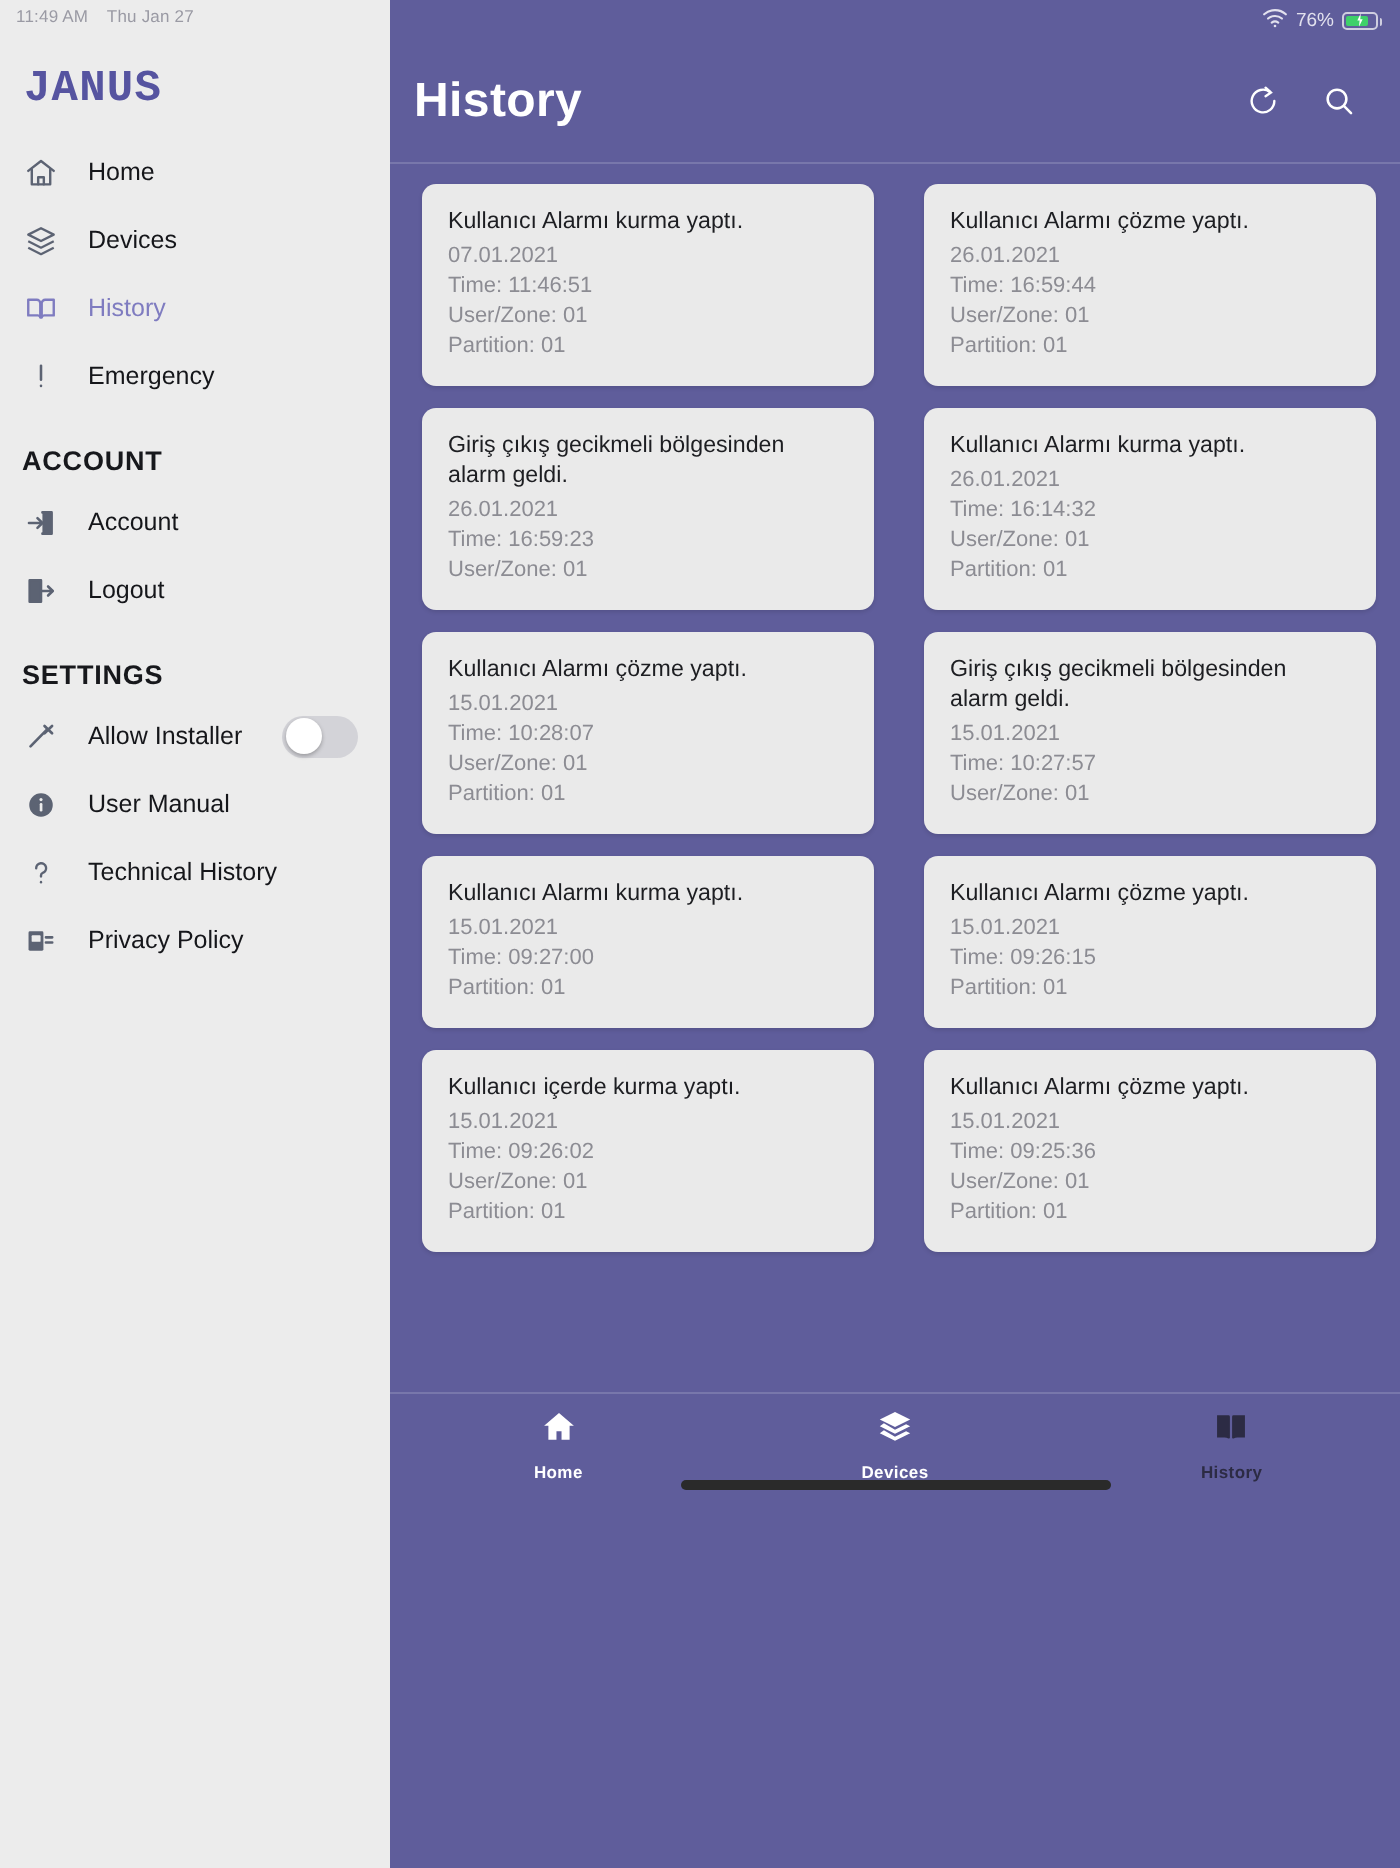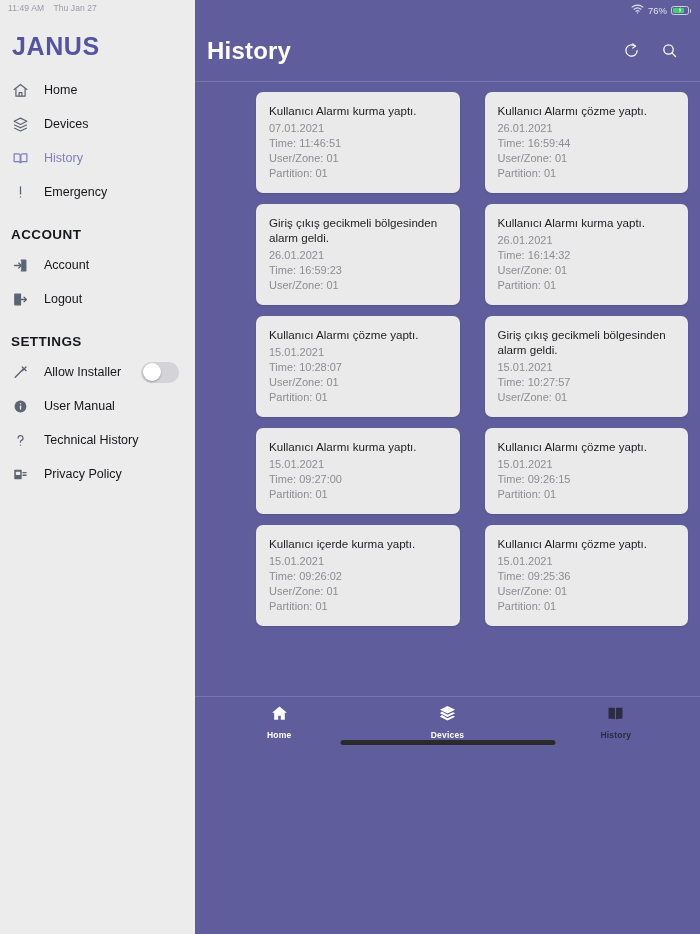--- a/index.html
+++ b/index.html
@@ -26,24 +26,25 @@
     height: 18px;
     padding: 3px 0 0 8px;
     font-size: 8.5px;
     color: #9A9AA4;
     letter-spacing: .1px;
     white-space: nowrap;
   }
   .side-status .st-time { margin-right: 7px; text-align: right; }
   .brand {
     padding: 14px 0 0 12px;
-    font-size: 25px;
+    font-size: 22px;
     font-weight: bold;
     color: #5654A0;
     letter-spacing: .6px;
+    font-family: Liberation Mono, monospace;
   }
   .nav-group { margin-top: 12px; }
   .nav-item {
     display: flex; align-items: center;
     height: 34px;
     padding-left: 12px;
     cursor: pointer;
   }
   .nav-ico {
     width: 26px; flex: 0 0 26px;
@@ -132,21 +133,20 @@
   .icon-btn {
     width: 26px; height: 26px;
     display: flex; align-items: center; justify-content: center;
     color: #FFFFFF; cursor: pointer;
   }
 
   .content {
     flex: 1 1 auto;
     overflow: hidden;
     padding: 10px 12px 0 16px;
-    margin-left: 45px;
   }
   .grid {
     display: grid;
     grid-template-columns: 1fr 1fr;
     column-gap: 25px;
     row-gap: 0px;
   }
   .cell { padding-bottom: 0; }
   .card {
     background: #EAEAEA;

